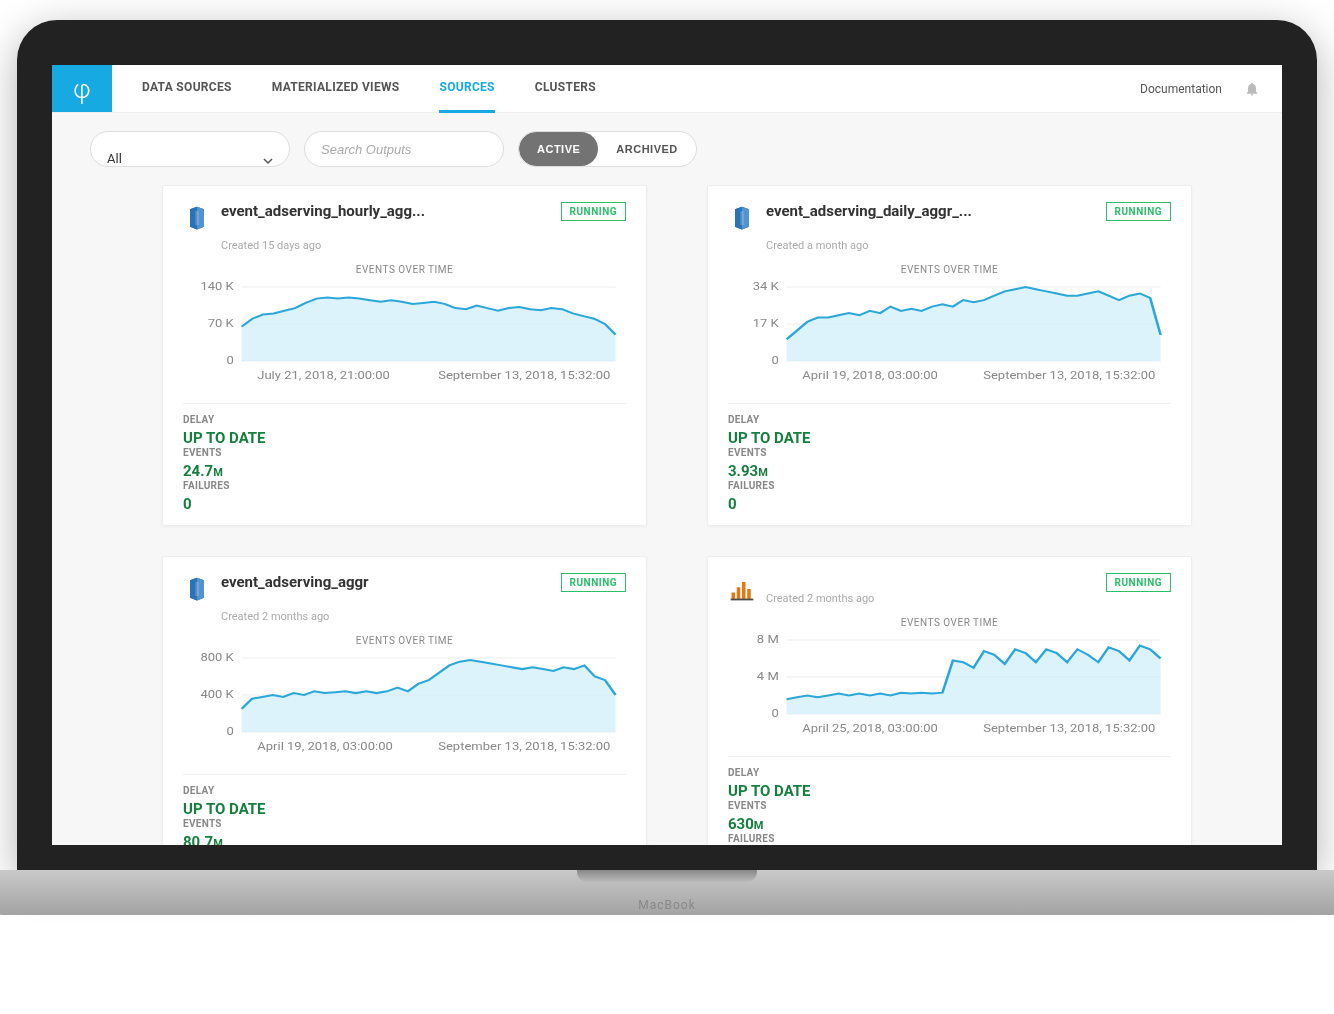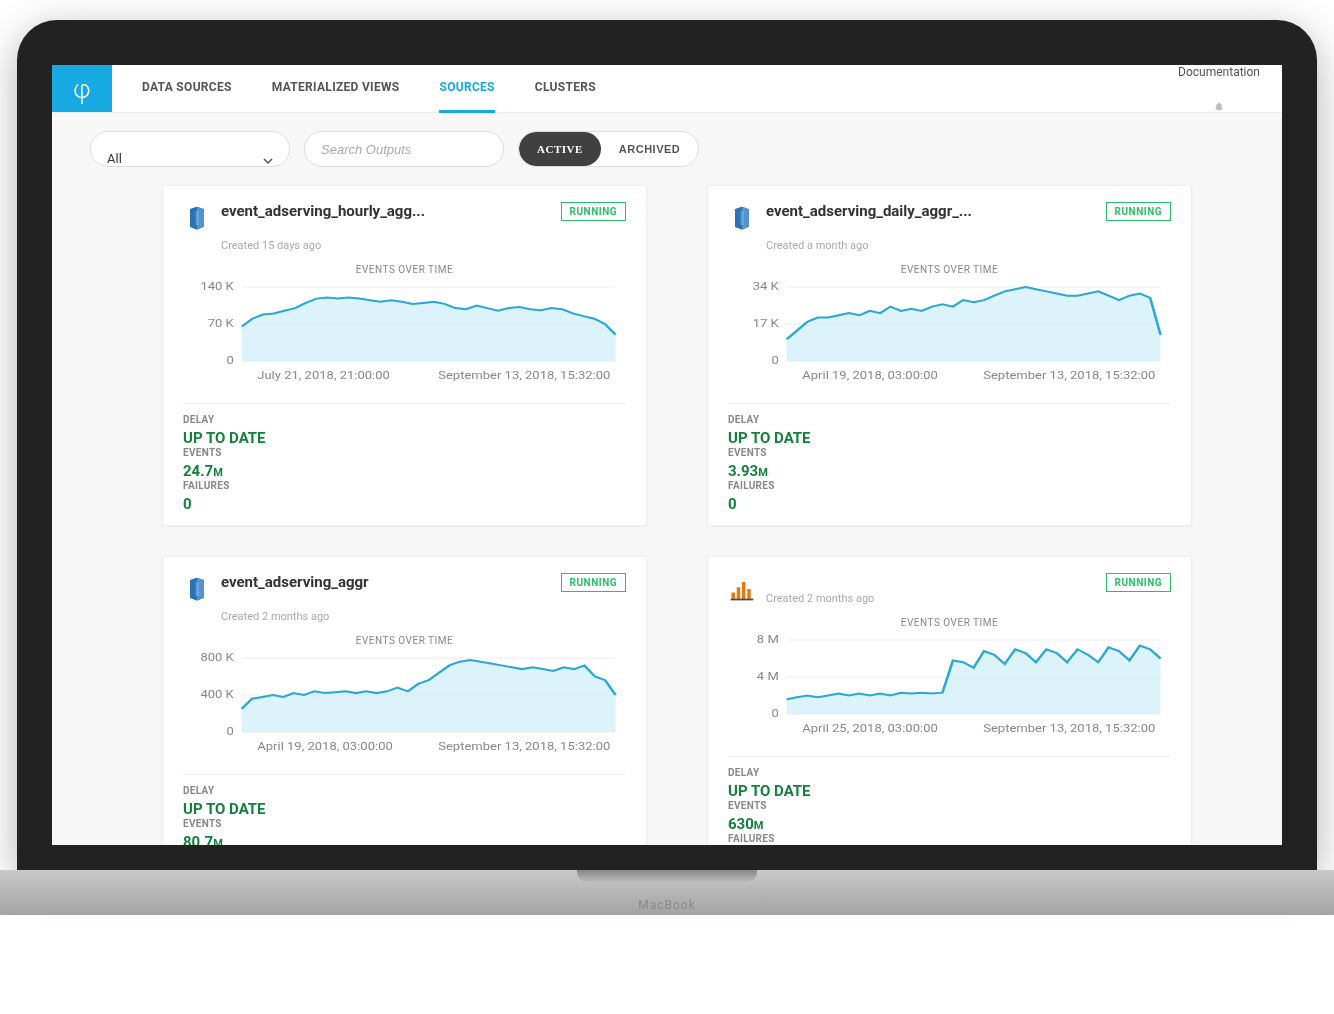--- a/index.html
+++ b/index.html
@@ -10,33 +10,33 @@
   .base { height: 45px; background: linear-gradient(#c9c9c9, #a3a3a3); border-radius: 0 0 50px 50px / 0 0 25px 25px; position: relative; margin: 0 -60px; }
   .base::before { content: ""; position: absolute; top: 0; left: 50%; transform: translateX(-50%); width: 180px; height: 12px; background: linear-gradient(#888, #bbb); border-radius: 0 0 10px 10px; }
   .brand { position: absolute; top: 28px; left: 50%; transform: translateX(-50%); font-size: 12px; color: #888; letter-spacing: 1px; }
 
   
   .header { display: flex; align-items: stretch; height: 48px; border-bottom: 1px solid #eee; background: #fff; }
   .logo { width: 60px; background: #17a9e2; display: flex; align-items: center; justify-content: center; color: #fff; font-size: 26px; font-weight: 300; }
   .nav { display: flex; align-items: center; margin-left: 30px; gap: 40px; font-size: 12px; font-weight: 700; color: #555; letter-spacing: 0.3px; }
   .nav-item { cursor: pointer; padding: 16px 0; border-bottom: 3px solid transparent; }
   .nav-item.active { color: #17a9e2; border-bottom-color: #17a9e2; }
-  .header-right { margin-left: auto; display: flex; align-items: center; gap: 22px; padding-right: 22px; font-size: 12px; color: #555; flex-direction: column; }
+  .header-right { margin-left: auto; display: flex; align-items: center; gap: 22px; padding-right: 22px; font-size: 12px; color: #555; }
   .bell { width: 16px; height: 16px; fill: #bbb; }
 
   
   .content { background: #f7f7f7; height: calc(100% - 48px); padding: 18px 30px; overflow: auto; }
   .toolbar { display: flex; align-items: center; gap: 14px; padding-left: 8px; margin-bottom: 18px; }
   .dropdown { width: 200px; height: 36px; border: 1px solid #ddd; border-radius: 18px; background: #fff; padding: 0 16px; display: flex; align-items: flex-end; justify-content: space-between; font-size: 13px; cursor: pointer; }
   .search { width: 200px; height: 36px; border: 1px solid #ddd; border-radius: 18px; background: #fff; padding: 0 16px; font-style: italic; font-size: 13px; color: #999; display: flex; align-items: center; }
   .search input { border: none; outline: none; width: 100%; font-style: italic; font-size: 13px; color: #333; }
   .search input::placeholder { color: #aaa; }
   .toggle { display: flex; border: 1px solid #ddd; border-radius: 18px; overflow: hidden; height: 36px; background: #fff; }
   .toggle-btn { padding: 0 18px; font-size: 11px; font-weight: 700; letter-spacing: 0.5px; display: flex; align-items: center; cursor: pointer; border: none; background: transparent; color: #555; }
-  .toggle-btn.active { background: #404040; color: #fff; border-radius: 18px; font-family: Liberation Serif, serif; }
+  .toggle-btn.active { background: #737373; color: #fff; border-radius: 18px; }
 
   
   .cards { display: grid; grid-template-columns: 1fr 1fr; gap: 30px 60px; padding: 0 60px 20px 80px; }
   .card { background: #fff; border: 1px solid #eee; border-radius: 2px; padding: 16px 20px 12px; box-shadow: 0 1px 3px rgba(0,0,0,0.04); }
   .card-head { display: flex; align-items: flex-start; gap: 10px; }
   .card-icon { flex-shrink: 0; width: 28px; height: 28px; margin-top: 2px; }
   .card-title-block { flex: 1; min-width: 0; }
   .card-title { font-size: 15px; font-weight: 700; color: #333; white-space: nowrap; overflow: hidden; text-overflow: ellipsis; }
   .card-sub { font-size: 11px; color: #aaa; margin-top: 19px; }
   .status-badge { border: 1.5px solid #2bbf6b; color: #2bbf6b; font-size: 10px; font-weight: 700; padding: 3px 8px; letter-spacing: 0.5px; flex-shrink: 0; }

